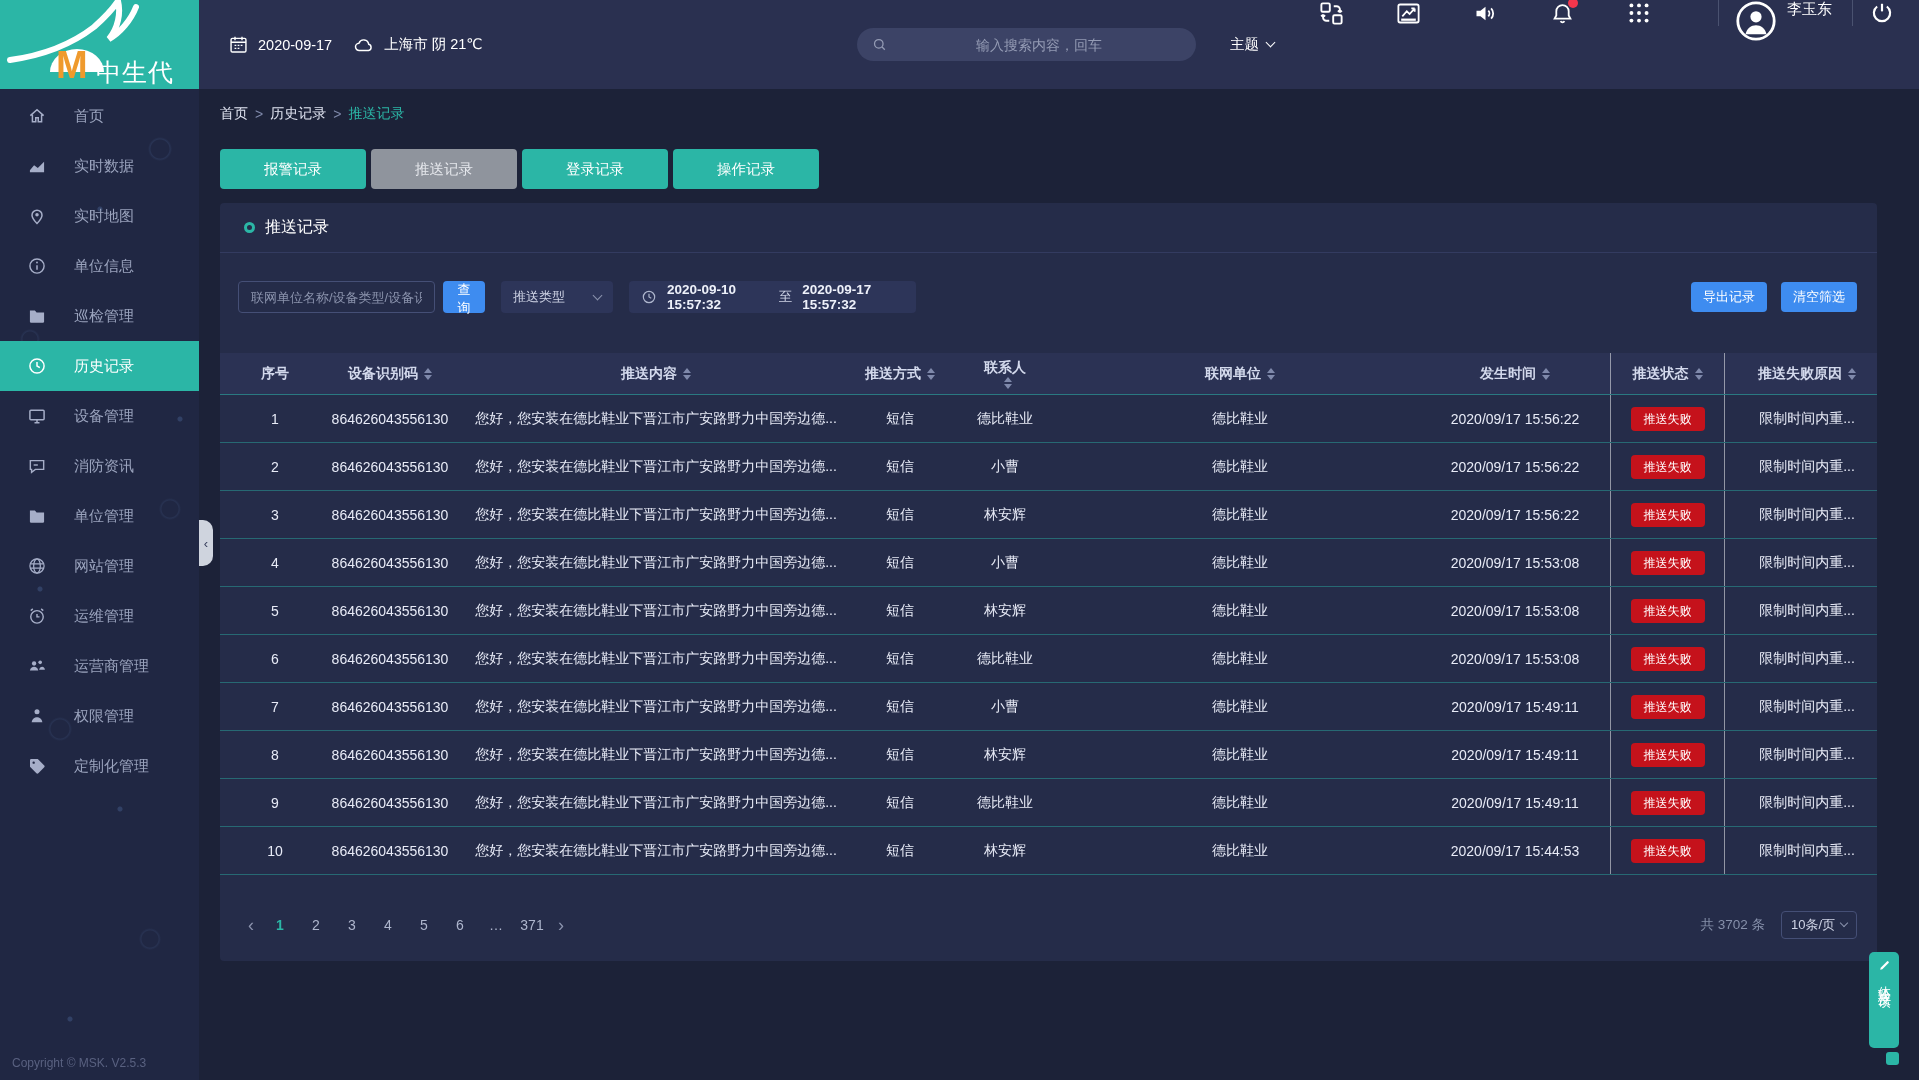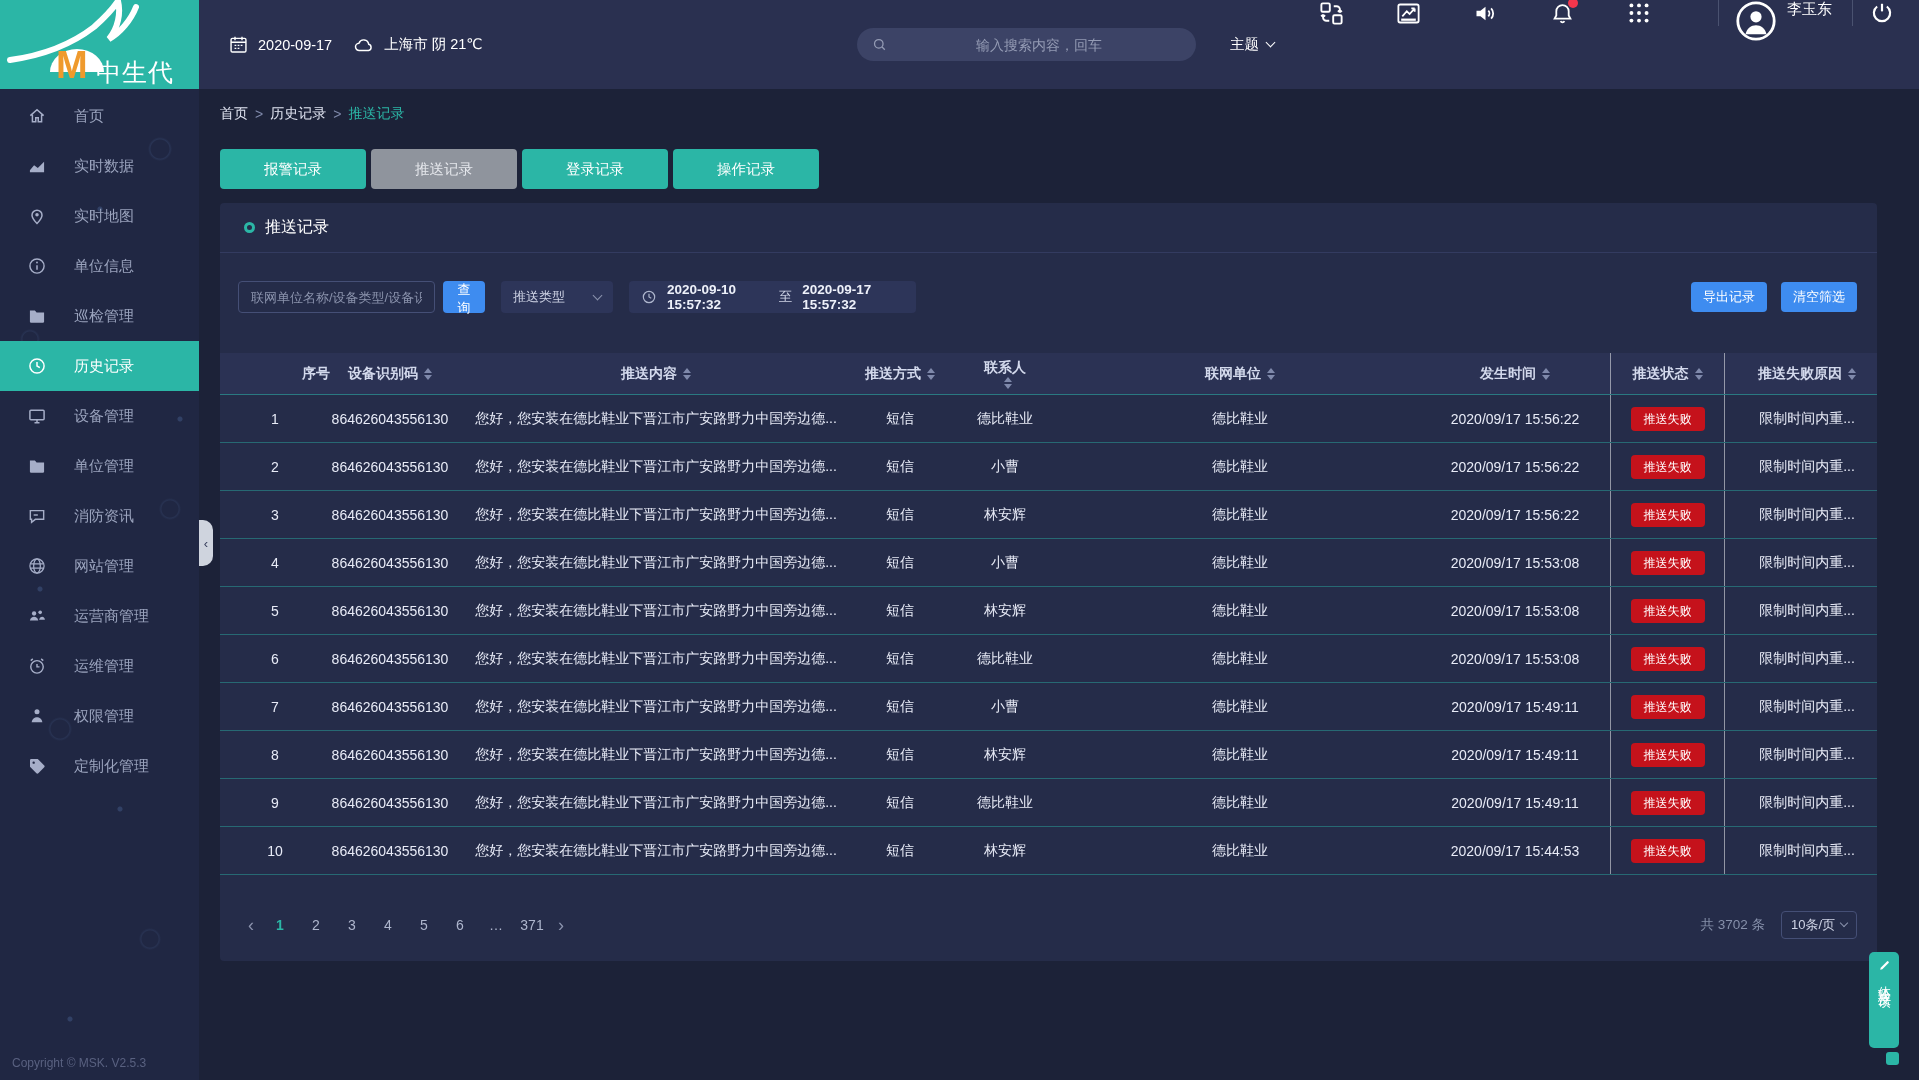--- a/index.html
+++ b/index.html
@@ -298,63 +298,63 @@
             <svg width="20" height="20" viewBox="0 0 24 24">
               <rect x="3.5" y="5" width="17" height="11.5" rx="1.2" fill="none" stroke="currentColor" stroke-width="1.8"></rect>
               <path d="M9 20h6M12 16.5V20" stroke="currentColor" stroke-width="1.8"></path>
             </svg>
           </span>
           <span class="s-label">设备管理</span>
         </div>
         <div class="side-item">
           <span class="s-icon">
             <svg width="20" height="20" viewBox="0 0 24 24">
-              <path d="M3.5 5.5h6l2 2.2h9V19a1 1 0 0 1-1 1h-15a1 1 0 0 1-1-1z" fill="currentColor"></path>
-            </svg>
-          </span>
-          <span class="s-label">单位管理</span>
-        </div>
-        <div class="side-item">
-          <span class="s-icon">
-            <svg width="20" height="20" viewBox="0 0 24 24">
               <path d="M4 5.5h16V16h-10l-4.5 3.5V16H4z" fill="none" stroke="currentColor" stroke-width="1.7"></path>
               <path d="M8 10.8h5" stroke="currentColor" stroke-width="1.7"></path>
             </svg>
           </span>
           <span class="s-label">消防资讯</span>
+        </div>
+        <div class="side-item">
+          <span class="s-icon">
+            <svg width="20" height="20" viewBox="0 0 24 24">
+              <path d="M3.5 5.5h6l2 2.2h9V19a1 1 0 0 1-1 1h-15a1 1 0 0 1-1-1z" fill="currentColor"></path>
+            </svg>
+          </span>
+          <span class="s-label">单位管理</span>
         </div>
         <div class="side-item">
           <span class="s-icon">
             <svg width="20" height="20" viewBox="0 0 24 24">
               <circle cx="12" cy="12" r="8.5" fill="none" stroke="currentColor" stroke-width="1.5"></circle>
               <ellipse cx="12" cy="12" rx="4" ry="8.5" fill="none" stroke="currentColor" stroke-width="1.5"></ellipse>
               <path d="M4 9.5h16M4 14.5h16" stroke="currentColor" stroke-width="1.5" fill="none"></path>
             </svg>
           </span>
           <span class="s-label">网站管理</span>
+        </div>
+        <div class="side-item">
+          <span class="s-icon">
+            <svg width="20" height="20" viewBox="0 0 24 24">
+              <circle cx="12" cy="13" r="7.5" fill="none" stroke="currentColor" stroke-width="1.7"></circle>
+              <path d="M12 9.5V13h3M4.5 5.5 7 3.5M19.5 5.5 17 3.5" fill="none" stroke="currentColor" stroke-width="1.7"></path>
+            </svg>
+          </span>
+          <span class="s-label">运维管理</span>
         </div>
         <div class="side-item">
           <span class="s-icon">
             <svg width="20" height="20" viewBox="0 0 24 24">
               <circle cx="8.5" cy="9" r="2.6" fill="currentColor"></circle>
               <circle cx="15.8" cy="7.6" r="2.2" fill="currentColor"></circle>
               <path d="M3.5 17.5c.6-3 2.6-4.5 5-4.5s4.4 1.5 5 4.5z" fill="currentColor"></path>
               <path d="M14.5 16.5c.5-2.4 2-3.6 3.8-3.6 1.4 0 2.7 1 3.2 3.6z" fill="currentColor"></path>
             </svg>
           </span>
           <span class="s-label">运营商管理</span>
-        </div>
-        <div class="side-item">
-          <span class="s-icon">
-            <svg width="20" height="20" viewBox="0 0 24 24">
-              <circle cx="12" cy="13" r="7.5" fill="none" stroke="currentColor" stroke-width="1.7"></circle>
-              <path d="M12 9.5V13h3M4.5 5.5 7 3.5M19.5 5.5 17 3.5" fill="none" stroke="currentColor" stroke-width="1.7"></path>
-            </svg>
-          </span>
-          <span class="s-label">运维管理</span>
         </div>
         <div class="side-item">
           <span class="s-icon">
             <svg width="20" height="20" viewBox="0 0 24 24">
               <circle cx="12" cy="7" r="3" fill="currentColor"></circle>
               <path d="M5.5 19.5c.7-4 3.4-6 6.5-6s5.8 2 6.5 6z" fill="currentColor"></path>
               <rect x="10" y="14.8" width="4" height="3" rx=".6" fill="none" stroke="currentColor" stroke-width="1"></rect>
             </svg>
           </span>
           <span class="s-label">权限管理</span>
@@ -414,21 +414,21 @@
           <span>2020-09-17 15:57:32</span>
         </div>
         <div class="f-actions">
           <button class="btn-blue">导出记录</button>
           <button class="btn-blue">清空筛选</button>
         </div>
       </div>
 
       <div class="tbl">
         <div class="thead">
-            <div class="th" style="width: 110px; justify-content: flex-end;">
+            <div class="th" style="width: 110px;">
               <span class="th-label">序号</span>
             </div>
             <div class="th" style="width: 120px;">
               <span class="th-label">设备识别码</span>
               <span class="sort">
                 <i class="up"></i>
                 <i class="dn"></i>
               </span>
             </div>
             <div class="th left" style="width: 400px;">

